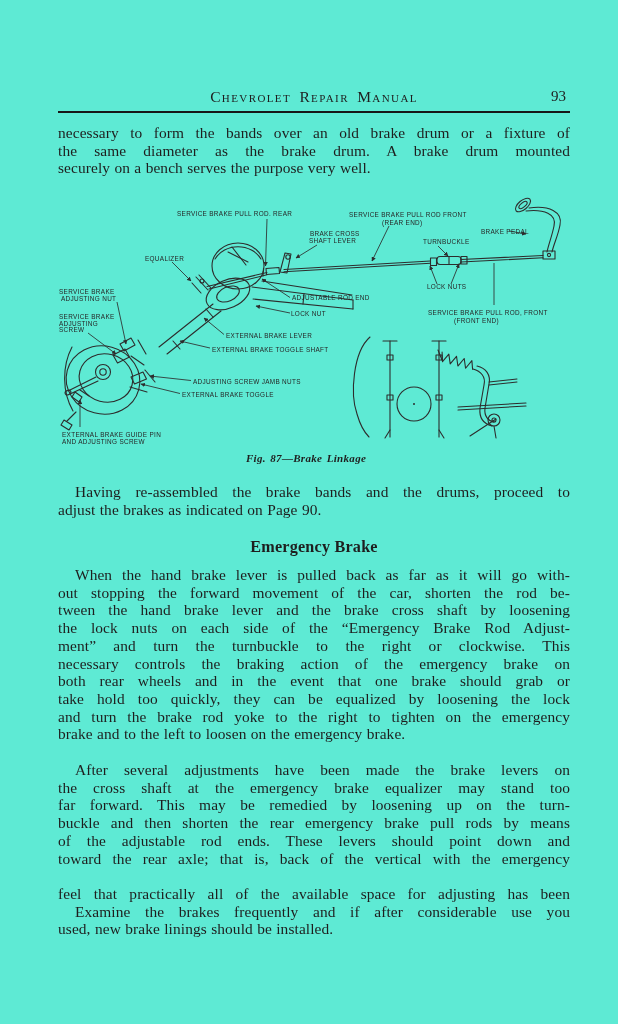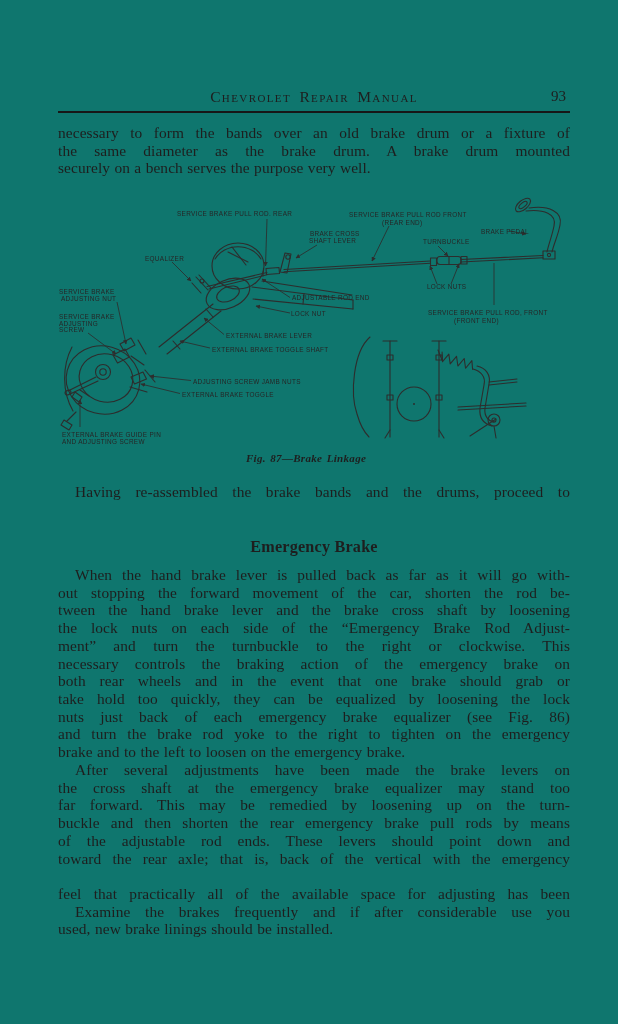--- a/index.html
+++ b/index.html
@@ -1,16 +1,16 @@
 <!DOCTYPE html>
 <html><head>
 <meta charset="utf-8">
 <style>
   html,body{margin:0;padding:0;background:#e8e8e8;}
-  .page{position:relative;width:618px;height:1024px;background:#0f766e;overflow:hidden;
+  .page{position:relative;width:618px;height:1024px;background:#5eead4;overflow:hidden;
         font-family:"Liberation Serif", serif;color:#1e1e1e;}
   .block{position:absolute;left:58px;width:512px;}
   .ln{font-size:15.4px;line-height:17.7px;text-align:justify;letter-spacing:0.1px;word-spacing:0.4px;}
   .jl{text-align-last:justify;}
   .last{text-align-last:left;}
   .ind{text-indent:17px;}
   .hdr{position:relative;height:18px;}
   .hdr-title{display:block;text-align:center;font-variant:small-caps;font-size:15.5px;
              letter-spacing:1.4px;word-spacing:3px;}
   .hdr-num{position:absolute;right:4px;top:0;font-size:15px;}
@@ -209,34 +209,34 @@
       <text class="flbl" x="182" y="397">EXTERNAL BRAKE TOGGLE</text>
       <text class="flbl" x="62" y="437">EXTERNAL BRAKE GUIDE PIN</text>
       <text class="flbl" x="62" y="443.5">AND ADJUSTING SCREW</text>
     </g>
   </svg>
 
   <div class="caption">Fig. 87—Brake Linkage</div>
 
   <div class="block" style="top:483px;">
     <div class="ln jl ind">Having re-assembled the brake bands and the drums, proceed to</div>
+    <div class="ln last">adjust the brakes as indicated on Page 90.</div>
   </div>
 
   <div class="block heading" style="top:538px;">Emergency Brake</div>
 
   <div class="block" style="top:566px;">
     <div class="ln jl ind">When the hand brake lever is pulled back as far as it will go with-</div>
     <div class="ln jl">out stopping the forward movement of the car, shorten the rod be-</div>
     <div class="ln jl">tween the hand brake lever and the brake cross shaft by loosening</div>
     <div class="ln jl">the lock nuts on each side of the “Emergency Brake Rod Adjust-</div>
     <div class="ln jl">ment” and turn the turnbuckle to the right or clockwise.  This</div>
     <div class="ln jl">necessary controls the braking action of the emergency brake on</div>
     <div class="ln jl">both rear wheels and in the event that one brake should grab or</div>
     <div class="ln jl">take hold too quickly, they can be equalized by loosening the lock</div>
-    <div class="ln jl">nuts just back of each emergency brake equalizer (see Fig. 86)</div>
     <div class="ln jl">and turn the brake rod yoke to the right to tighten on the emergency</div>
     <div class="ln last">brake and to the left to loosen on the emergency brake.</div>
   </div>
 
   <div class="block" style="top:761px;">
     <div class="ln jl ind">After several adjustments have been made the brake levers on</div>
     <div class="ln jl">the cross shaft at the emergency brake equalizer may stand too</div>
     <div class="ln jl">far forward.  This may be remedied by loosening up on the turn-</div>
     <div class="ln jl">buckle and then shorten the rear emergency brake pull rods by means</div>
     <div class="ln jl">of the adjustable rod ends.  These levers should point down and</div>

